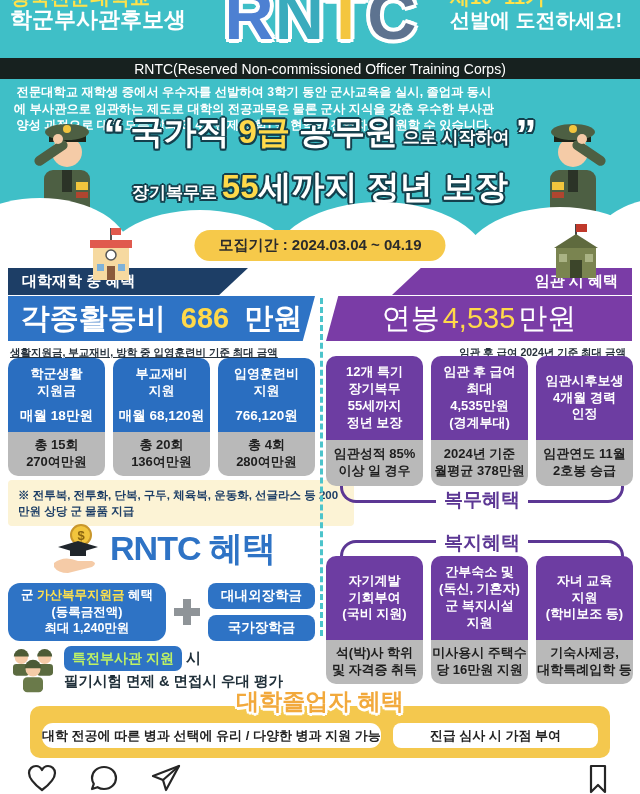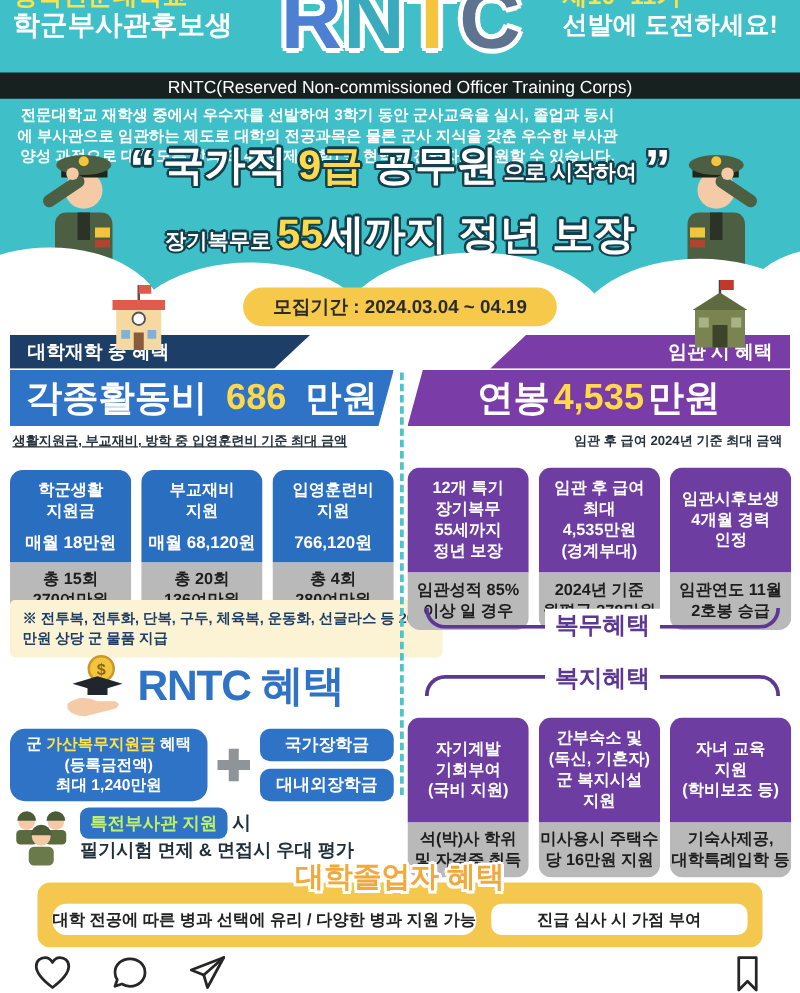--- a/index.html
+++ b/index.html
@@ -55,29 +55,29 @@
   .tag-left{left:8px;top:268px;width:240px;height:27px;background:#1d3e66;color:#fff;
             display:flex;align-items:center;padding-left:14px;box-sizing:border-box;
             font-size:15px;font-weight:900;clip-path:polygon(0 0,100% 0,88% 100%,0 100%);}
   .headline-left{left:8px;top:296px;width:307px;height:45px;background:#2e73c5;color:#fff;
             display:flex;align-items:center;justify-content:center;font-size:29px;font-weight:900;
             clip-path:polygon(0 0,100% 0,96% 100%,0 100%);gap:12px;}
   .tag-right{left:392px;top:268px;width:240px;height:27px;background:#7a3ca6;color:#fff;
             display:flex;align-items:center;justify-content:flex-end;padding-right:14px;box-sizing:border-box;
             font-size:15px;font-weight:900;clip-path:polygon(12% 0,100% 0,100% 100%,0 100%);}
   .headline-right{left:326px;top:296px;width:306px;height:45px;background:#7a3ca6;color:#fff;
-            display:flex;align-items:center;justify-content:center;font-size:29px;font-weight:700;
+            display:flex;align-items:center;justify-content:center;font-size:29px;font-weight:400;
             clip-path:polygon(4% 0,100% 0,100% 100%,0 100%);}
   .hl-num{color:#ffd94a;padding:0 3px;}
   .subnote-left{left:10px;top:346px;width:306px;font-size:10.5px;color:#27323c;font-weight:700;text-decoration:underline;}
   .subnote-right{left:326px;top:346px;width:300px;font-size:10.5px;color:#27323c;font-weight:700;text-align:right;}
 
   
   .cards{display:flex;gap:8px;width:307px;}
-  .card{flex:1;border-radius:10px;overflow:hidden;display:flex;flex-direction:column;margin-top:18px;}
+  .card{flex:1;border-radius:10px;overflow:hidden;display:flex;flex-direction:column;}
   .card-top{display:flex;flex-direction:column;align-items:center;justify-content:center;
             color:#fff;font-weight:800;font-size:13px;text-align:center;line-height:1.3;}
   .card-top.blue{background:#2a6ec0;}
   .card-top.purple{background:#6d3da2;}
   .card-value{margin-top:7px;font-size:13.5px;}
   .card-bottom{background:#b9b9b9;color:#1e1e1e;font-weight:800;font-size:13px;text-align:center;
                display:flex;align-items:center;justify-content:center;line-height:1.3;}
 
   .cards-left{left:8px;top:358px;}
   .cards-left .card-top{height:74px;}
@@ -283,22 +283,22 @@
     <div class="grant-box">
       <div><span>군 </span><span class="yel">가산복무지원금</span><span> 혜택</span></div>
       <div>(등록금전액)</div>
       <div>최대 1,240만원</div>
     </div>
     <svg width="30" height="30" viewBox="0 0 30 30">
       <rect x="11" y="2" width="8" height="26" fill="#8f9498"></rect>
       <rect x="2" y="11" width="26" height="8" fill="#8f9498"></rect>
     </svg>
     <div class="pill-col">
+      <div class="sch-pill">대내외장학금</div>
       <div class="sch-pill">국가장학금</div>
-      <div class="sch-pill">대내외장학금</div>
     </div>
   </div>
 
   <div class="abs special-row">
     <svg width="50" height="50" viewBox="0 0 60 60">
       <circle cx="16" cy="16" r="8" fill="#f5cba7"></circle>
         <path d="M7 15 a9 9 0 0 1 18 0 Z" fill="#4c5b36"></path>
       <circle cx="44" cy="16" r="8" fill="#f5cba7"></circle>
         <path d="M35 15 a9 9 0 0 1 18 0 Z" fill="#4c5b36"></path>
       <rect x="6" y="24" width="20" height="14" rx="4" fill="#5b6b40"></rect>

